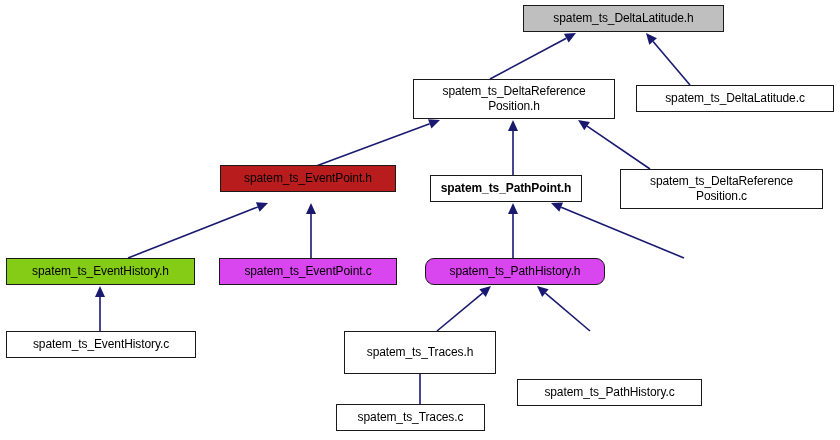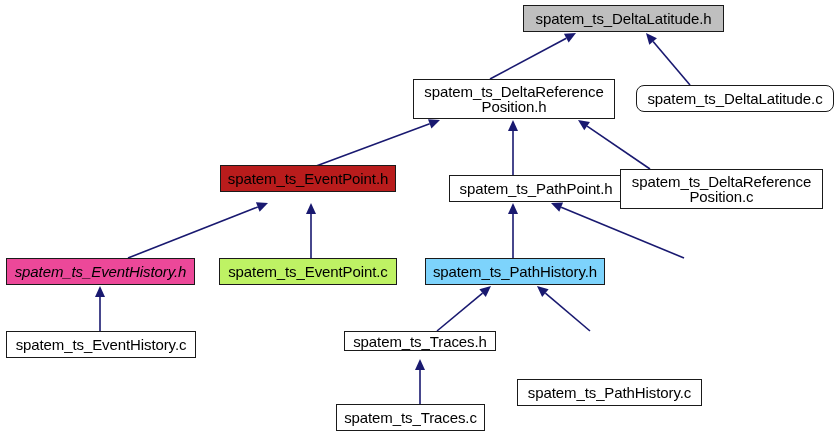--- a/index.html
+++ b/index.html
@@ -23,21 +23,21 @@
     width: 840px;
     height: 440px;
     pointer-events: none;
   }
   .node {
     position: absolute;
     box-sizing: border-box;
     border: 1px solid #1a1a1a;
     background: #ffffff;
     color: #000000;
-    font-size: 15px;
+    font-size: 12px;
     line-height: 15px;
     letter-spacing: -0.1px;
     display: flex;
     align-items: center;
     justify-content: center;
     text-align: center;
     white-space: pre-line;
     z-index: 2;
   }
   .node.current {
@@ -79,25 +79,25 @@
       <line x1="437" y1="331" x2="482.54956592442886" y2="293.04202839630926" stroke="#191970" stroke-width="1.6"></line>
       <polygon points="491,286 485.75048792275123,296.88313479429615 479.3486439261065,289.20092199832237" fill="#191970"></polygon>
       <line x1="590" y1="331" x2="545.385234870859" y2="293.1195390412954" stroke="#191970" stroke-width="1.6"></line>
       <polygon points="537,286 548.6213889805388,289.3080686454504 542.1490807611792,296.9310094371404" fill="#191970"></polygon>
       <line x1="420" y1="404" x2="420" y2="370" stroke="#191970" stroke-width="1.6"></line>
       <polygon points="420,359 425,370 415,370" fill="#191970"></polygon>
     </svg>
 <div class="node current" style="left: 523px; top: 5px; width: 201px; height: 27px; border-color: rgb(26, 26, 26); background: rgb(191, 191, 191);"><span class="node-label">spatem_ts_DeltaLatitude.h</span></div>
     <div class="node" style="left: 413px; top: 79px; width: 202px; height: 40px; border-color: rgb(26, 26, 26); background: rgb(255, 255, 255);"><span class="node-label">spatem_ts_DeltaReference
 Position.h</span></div>
-    <div class="node" style="left: 636px; top: 85px; width: 198px; height: 27px; border-color: rgb(26, 26, 26); background: rgb(255, 255, 255); border-radius: 8px;"><span class="node-label">spatem_ts_DeltaLatitude.c</span></div>
+    <div class="node" style="left: 636px; top: 85px; width: 198px; height: 27px; border-color: rgb(26, 26, 26); background: rgb(255, 255, 255);"><span class="node-label">spatem_ts_DeltaLatitude.c</span></div>
     <div class="node" style="left: 220px; top: 165px; width: 176px; height: 27px; border-color: rgb(26, 26, 26); background: #b91c1c; justify-content: center;"><span class="node-label">spatem_ts_EventPoint.h</span></div>
-    <div class="node" style="left: 449px; top: 175px; width: 174px; height: 27px; border-color: rgb(26, 26, 26); background: rgb(255, 255, 255);"><span class="node-label">spatem_ts_PathPoint.h</span></div>
+    <div class="node" style="left: 430px; top: 175px; width: 152px; height: 27px; border-color: rgb(26, 26, 26); background: rgb(255, 255, 255); font-weight: bold;"><span class="node-label">spatem_ts_PathPoint.h</span></div>
     <div class="node" style="left: 620px; top: 169px; width: 203px; height: 40px; border-color: rgb(26, 26, 26); background: rgb(255, 255, 255);"><span class="node-label">spatem_ts_DeltaReference
 Position.c</span></div>
-    <div class="node" style="left: 6px; top: 258px; width: 189px; height: 27px; border-color: rgb(26, 26, 26); background: #ec4899; font-style: italic;"><span class="node-label">spatem_ts_EventHistory.h</span></div>
-    <div class="node" style="left: 219px; top: 258px; width: 178px; height: 27px; border-color: rgb(26, 26, 26); background: #bef264;"><span class="node-label">spatem_ts_EventPoint.c</span></div>
-    <div class="node" style="left: 425px; top: 258px; width: 180px; height: 27px; border-color: rgb(26, 26, 26); background: #7dd3fc;"><span class="node-label">spatem_ts_PathHistory.h</span></div>
+    <div class="node" style="left: 6px; top: 258px; width: 189px; height: 27px; border-color: rgb(26, 26, 26); background: #84cc16;"><span class="node-label">spatem_ts_EventHistory.h</span></div>
+    <div class="node" style="left: 219px; top: 258px; width: 178px; height: 27px; border-color: rgb(26, 26, 26); background: #d946ef;"><span class="node-label">spatem_ts_EventPoint.c</span></div>
+    <div class="node" style="left: 425px; top: 258px; width: 180px; height: 27px; border-color: rgb(26, 26, 26); background: #d946ef; border-radius: 9px;"><span class="node-label">spatem_ts_PathHistory.h</span></div>
     <div class="node" style="left: 6px; top: 331px; width: 190px; height: 27px; border-color: rgb(26, 26, 26); background: rgb(255, 255, 255);"><span class="node-label">spatem_ts_EventHistory.c</span></div>
-    <div class="node" style="left: 344px; top: 331px; width: 152px; height: 20px; border-color: rgb(26, 26, 26); background: rgb(255, 255, 255);"><span class="node-label">spatem_ts_Traces.h</span></div>
+    <div class="node" style="left: 344px; top: 331px; width: 152px; height: 43px; border-color: rgb(26, 26, 26); background: rgb(255, 255, 255);"><span class="node-label">spatem_ts_Traces.h</span></div>
     <div class="node" style="left: 517px; top: 331px; width: 185px; height: 27px; border-color: rgb(26, 26, 26); background: rgb(255, 255, 255); margin-top: 48px;"><span class="node-label">spatem_ts_PathHistory.c</span></div>
     <div class="node" style="left: 336px; top: 404px; width: 149px; height: 27px; border-color: rgb(26, 26, 26); background: rgb(255, 255, 255);"><span class="node-label">spatem_ts_Traces.c</span></div>
   </div>
 
 </body></html>

